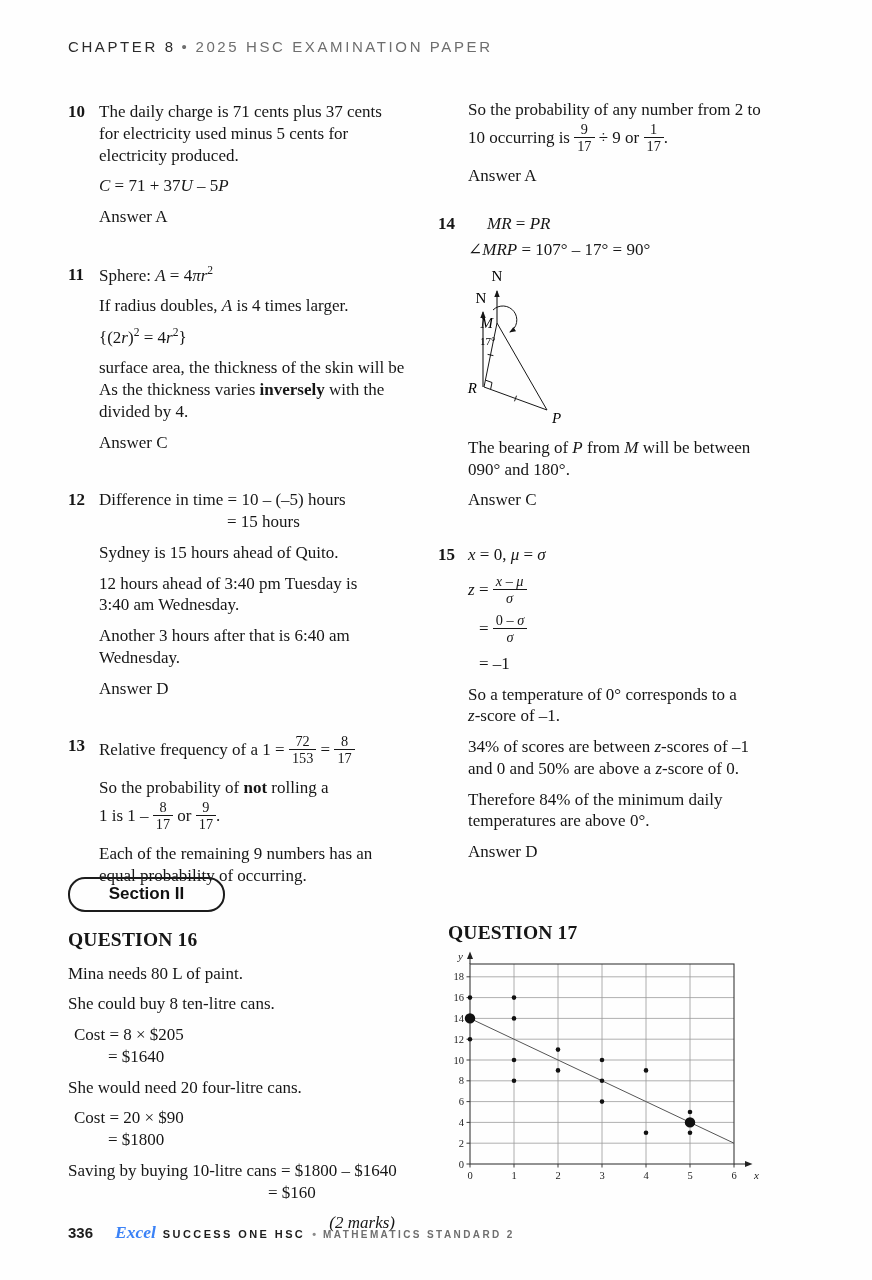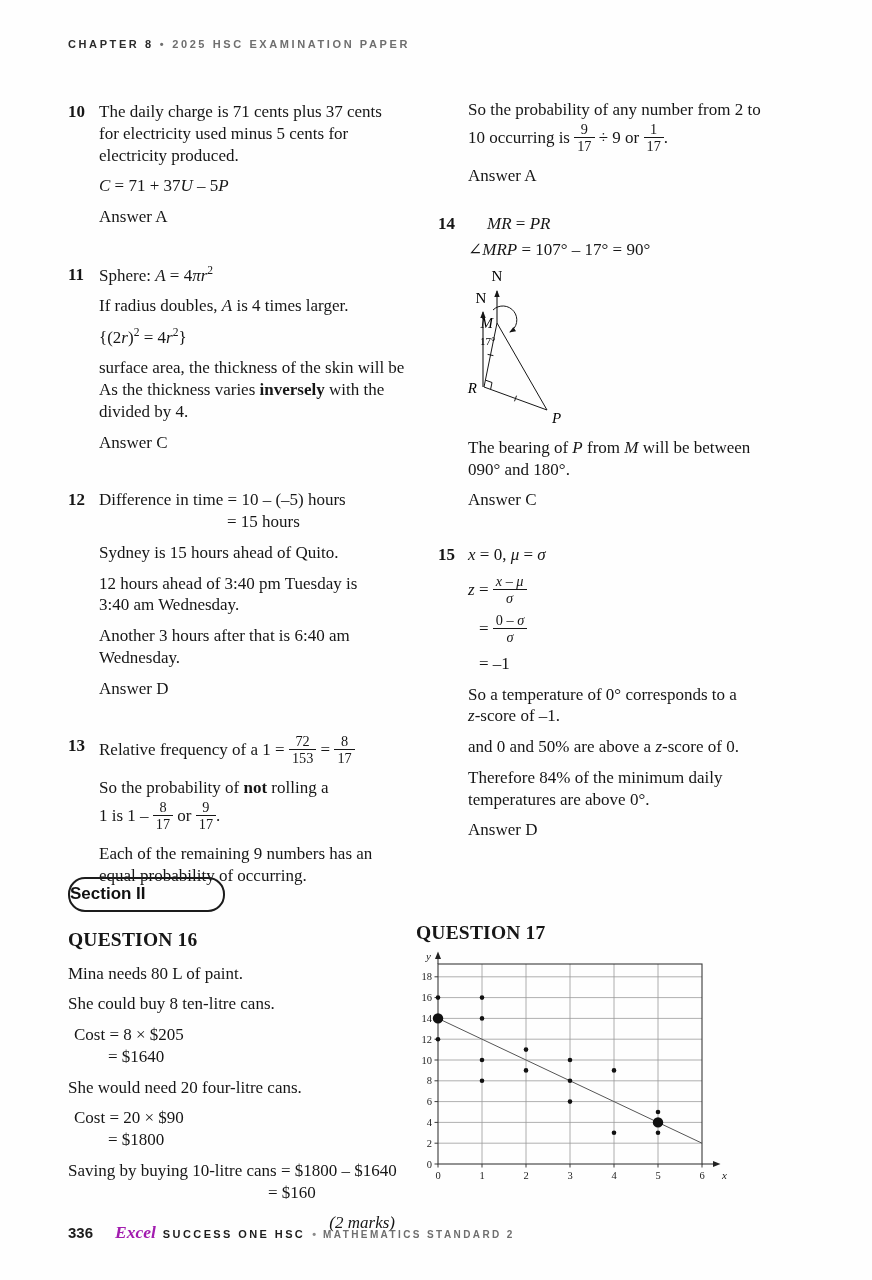--- a/index.html
+++ b/index.html
@@ -1,27 +1,27 @@
 <!DOCTYPE html>
 <html><head>
 <meta charset="utf-8">
 <style>
   html,body{margin:0;padding:0;background:#d9d9d6;}
   .page{position:relative;width:872px;height:1280px;background:#fefefe;overflow:hidden;
         font-family:"Liberation Serif","DejaVu Serif",serif;font-size:17px;color:#161616;}
   
   .hdr{position:absolute;top:38px;left:68px;font-family:"Liberation Sans","DejaVu Sans",sans-serif;
-       font-weight:bold;font-size:11px;letter-spacing:2.6px;white-space:nowrap;}
+       font-weight:normal;font-size:15px;letter-spacing:2.6px;white-space:nowrap;}
   .hdr .hl{color:#2b2b2b;}
   .hdr .hsep{color:#6e6e6e;margin:0 6px;}
   .hdr .hr{color:#6e6e6e;}
   .ftr{position:absolute;top:1222px;left:68px;display:flex;align-items:baseline;white-space:nowrap;
        font-family:"Liberation Sans","DejaVu Sans",sans-serif;font-weight:bold;justify-content:space-between;}
   .fpage{font-size:15px;color:#1c1c1c;}
-  .fbrand{font-family:"Liberation Serif",serif;font-style:italic;font-size:17.5px;color:#a21caf;margin-left:22px;margin-right:7px;}
+  .fbrand{font-family:"Liberation Serif",serif;font-style:italic;font-size:17.5px;color:#3b82f6;margin-left:22px;margin-right:7px;}
   .fb1{font-size:11px;letter-spacing:2.4px;color:#1c1c1c;}
   .fsep{font-size:11px;color:#8a8a8a;margin:0 7px;}
   .fb2{font-size:10px;letter-spacing:2.4px;color:#6e6e6e;}
   
   .colL{position:absolute;top:101px;left:68px;width:354px;line-height:1.28;}
   .colR{position:absolute;top:99px;left:438px;width:384px;line-height:1.28;}
   .q{display:flex;margin-bottom:27px;}
   .qn{flex:none;width:31px;font-weight:bold;}
   .colR .qn{width:30px;}
   .qb{flex:1;min-width:0;}
@@ -39,27 +39,27 @@
   .frac .fn{display:block;padding:0 3px;border-bottom:1.2px solid #161616;}
   .frac .fd{display:block;padding:0 3px;}
   .i1{margin-left:6px;}   
   .i2{margin-left:40px;}  
   .i3{margin-left:128px;} 
   .i4{margin-left:200px;} 
   .i5{margin-left:11px;}  
   .i6{margin-left:19px;}  
   
   .sec2{position:absolute;top:877px;left:68px;width:354px;line-height:1.28;}
-  .pill{width:153px;border:2px solid #1c1c1c;border-radius:17px;padding:4px 0 5px;text-align:left;
+  .pill{width:153px;border:2px solid #1c1c1c;border-radius:17px;padding:4px 0 5px;text-align:center;
         font-family:"Liberation Sans","DejaVu Sans",sans-serif;font-weight:bold;font-size:17px;
         color:#111;margin-bottom:16px;}
   .qhead{font-size:19.5px;font-weight:bold;letter-spacing:0.2px;margin:0 0 10px 0;}
   .marks{text-align:right;font-style:italic;margin:4px 27px 0 0;}
   
-  .q17{position:absolute;top:922px;left:416px;width:322px;}
+  .q17{position:absolute;top:922px;left:448px;width:322px;}
   .q17 .qhead{margin-bottom:6px;}
   svg text{font-family:"Liberation Serif","DejaVu Serif",serif;}
   .diag{margin:2px 0 4px -8px;display:block;}
 </style>
 </head>
 <body>
 
 <div class="page">
 
   <div class="hdr">
@@ -256,20 +256,21 @@
             <div class="ln i5">= <span class="frac"><span class="fn">0 – <span class="it">σ</span></span><span class="fd"><span class="it">σ</span></span></span></div>
           </div>
         <div class="para">
             <div class="ln i5">= –1</div>
           </div>
         <div class="para">
           <div class="ln">So a temperature of 0° corresponds to a</div>
           <div class="ln"><span class="it">z</span>-score of –1.</div>
         </div>
         <div class="para">
+          <div class="ln">34% of scores are between <span class="it">z</span>-scores of –1</div>
           <div class="ln">and 0 and 50% are above a <span class="it">z</span>-score of 0.</div>
         </div>
         <div class="para">
           <div class="ln">Therefore 84% of the minimum daily</div>
           <div class="ln">temperatures are above 0°.</div>
         </div>
         <div class="para ans">
             <div class="ln">Answer D</div>
           </div>
       </div>

